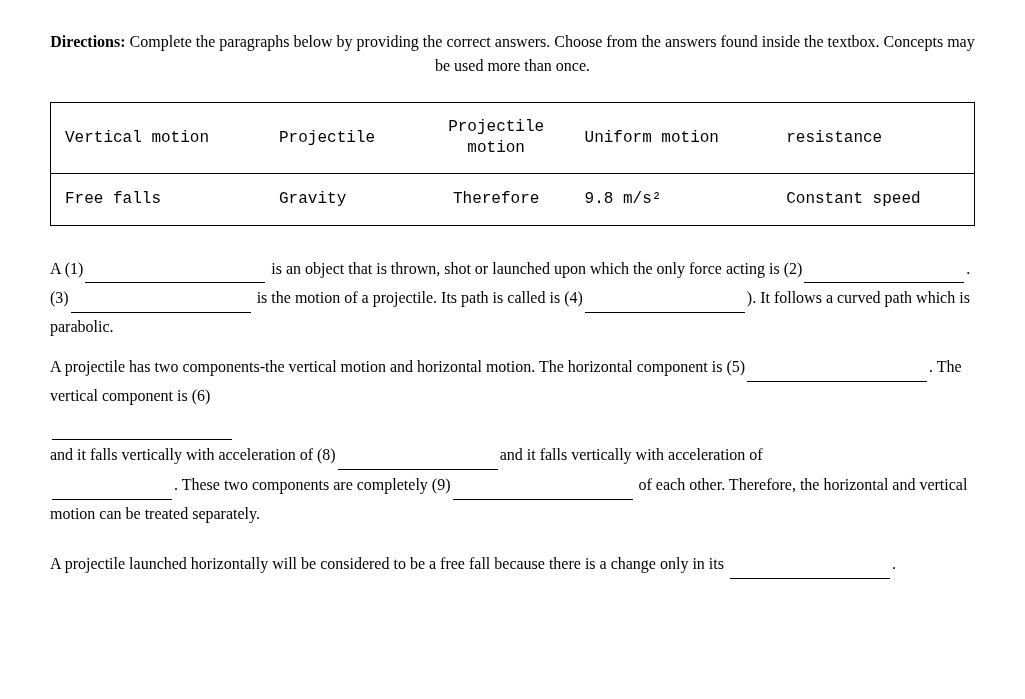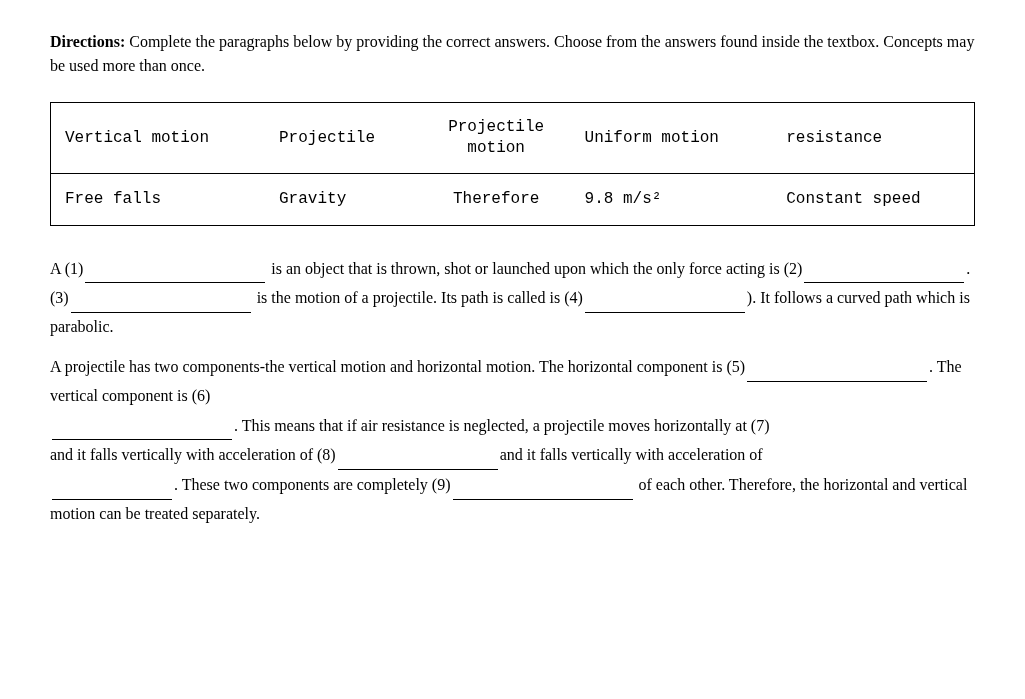--- a/index.html
+++ b/index.html
@@ -14,20 +14,21 @@
       background: #ffffff;
       color: #000000;
       width: 1025px;
       min-height: 699px;
       padding: 30px 50px;
     }
 
     .directions {
       margin-bottom: 24px;
       line-height: 1.5;
+      text-align: center;
     }
 
     .directions strong {
       font-weight: bold;
     }
 
     .answer-box {
       border: 1.5px solid #000;
       width: 100%;
       margin-bottom: 28px;
@@ -91,17 +92,20 @@
   </tr>
 </tbody>
   </table>
 
 <div class="paragraph-section">
   <p style="margin-bottom: 10px;">
     <span>A (1)</span><span class="blank blank-xlong">&nbsp;</span><span> is an object that is thrown, shot or launched upon which the only force acting is (2)</span><span class="blank blank-long">&nbsp;</span><span>. (3)</span><span class="blank blank-xlong">&nbsp;</span><span> is the motion of a projectile. Its path is called is (4)</span><span class="blank blank-long">&nbsp;</span><span>). It follows a curved path which is parabolic.</span>
   </p>
   <p style="margin-bottom: 20px;">
     <span>A projectile has two components-the vertical motion and horizontal motion. The horizontal component is (5)</span><span class="blank blank-xlong">&nbsp;</span><span>. The vertical component is (6)</span><br>
-    <span class="blank blank-xlong">&nbsp;</span><span>. This means that if air resistance is neglected, a projectile moves horizontally at (7)</span><br>
+    <span class="blank blank-xlong">&nbsp;</span><br>
     <span>and it falls vertically with acceleration of (8)</span><span class="blank blank-long">&nbsp;</span><span>and it falls vertically with acceleration of</span><br>
     <span class="blank blank-medium">&nbsp;</span><span>. These two components are completely (9)</span><span class="blank blank-xlong">&nbsp;</span><span> of each other. Therefore, the horizontal and vertical motion can be treated separately.</span>
+  </p>
+  <p>
+    <span>A projectile launched horizontally will be considered to be a free fall because there is a change only in its</span> <span class="blank blank-long">&nbsp;</span><span>.</span>
   </p>
 </div>
 
 </body></html>

